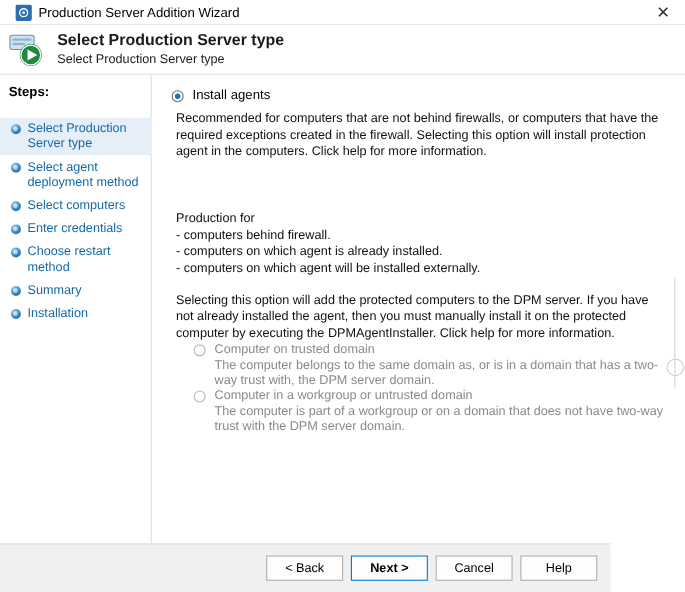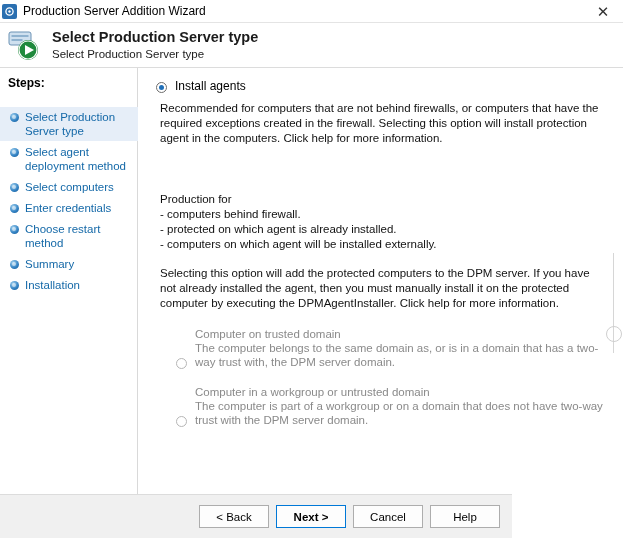--- a/index.html
+++ b/index.html
@@ -23,21 +23,21 @@
     box-sizing: border-box;
   }
   
   .titlebar {
     position: relative;
     height: 22px;
     background: #ffffff;
     border-bottom: 1px solid #e4e4e4;
     display: flex;
     align-items: center;
-    padding-left: 2px;
+    padding-left: 14px;
   }
   .title-icon {
     width: 15px;
     height: 15px;
     margin-right: 6px;
     flex: 0 0 auto;
     position: relative;
   }
   .title-text {
     font-size: 12px;
@@ -203,23 +203,23 @@
     color: #111;
     margin: 8px 0 0 4px;
     max-width: 448px;
   }
   .para.tight {
     margin-top: 6px;
   }
   .spacer-lg { height: 38px; }
   .sub-option {
     margin-left: 20px;
-    margin-top: 16px;
-    display: flex;
-    align-items: flex-end;
+    margin-top: 0;
+    display: flex;
+    align-items: flex-start;
   }
   .sub-option .radio {
     border-color: #b6b6b6;
     margin-top: 2px;
   }
   .sub-texts {
     display: flex;
     flex-direction: column;
   }
   .sub-title {
@@ -249,21 +249,21 @@
     width: 14px;
     height: 14px;
     border: 1px solid #cfcfcf;
     border-radius: 50%;
   }
   
   .footer {
     position: absolute;
     left: 0;
     bottom: 0;
-    width: 512px;
+    width: 555px;
     height: 44px;
     background: #f0f0f0;
     border-top: 1px solid #dcdcdc;
     box-sizing: border-box;
   }
   .btn-row {
     position: absolute;
     right: 12px;
     top: 10px;
     display: flex;
@@ -362,21 +362,21 @@
         <span class="radio checked"></span>
         <span class="opt-label">Install agents</span>
       </div>
       <div class="para">Recommended for computers that are not behind firewalls, or computers that have the required exceptions created in the firewall. Selecting this option will install protection agent in the computers. Click help for more information.</div>
 
       <div class="spacer-lg"></div>
 
 
       <div class="para">Production for</div>
       <div class="para tight" style="margin-top:0">- computers behind firewall.</div>
-      <div class="para tight" style="margin-top:0">- protected on which agent is already installed.</div>
+      <div class="para tight" style="margin-top:0">- computers on which agent is already installed.</div>
       <div class="para tight" style="margin-top:0">- computers on which agent will be installed externally.</div>
 
       <div class="para" style="margin-top:14px">Selecting this option will add the protected computers to the DPM server. If you have not already installed the agent, then you must manually install it on the protected computer by executing the DPMAgentInstaller. Click help for more information.</div>
 
       <div class="sub-option">
         <span class="radio"></span>
         <span class="sub-texts">
           <span class="sub-title">Computer on trusted domain</span>
           <span class="sub-desc">The computer belongs to the same domain as, or is in a domain that has a two-way trust with, the DPM server domain.</span>
         </span>

